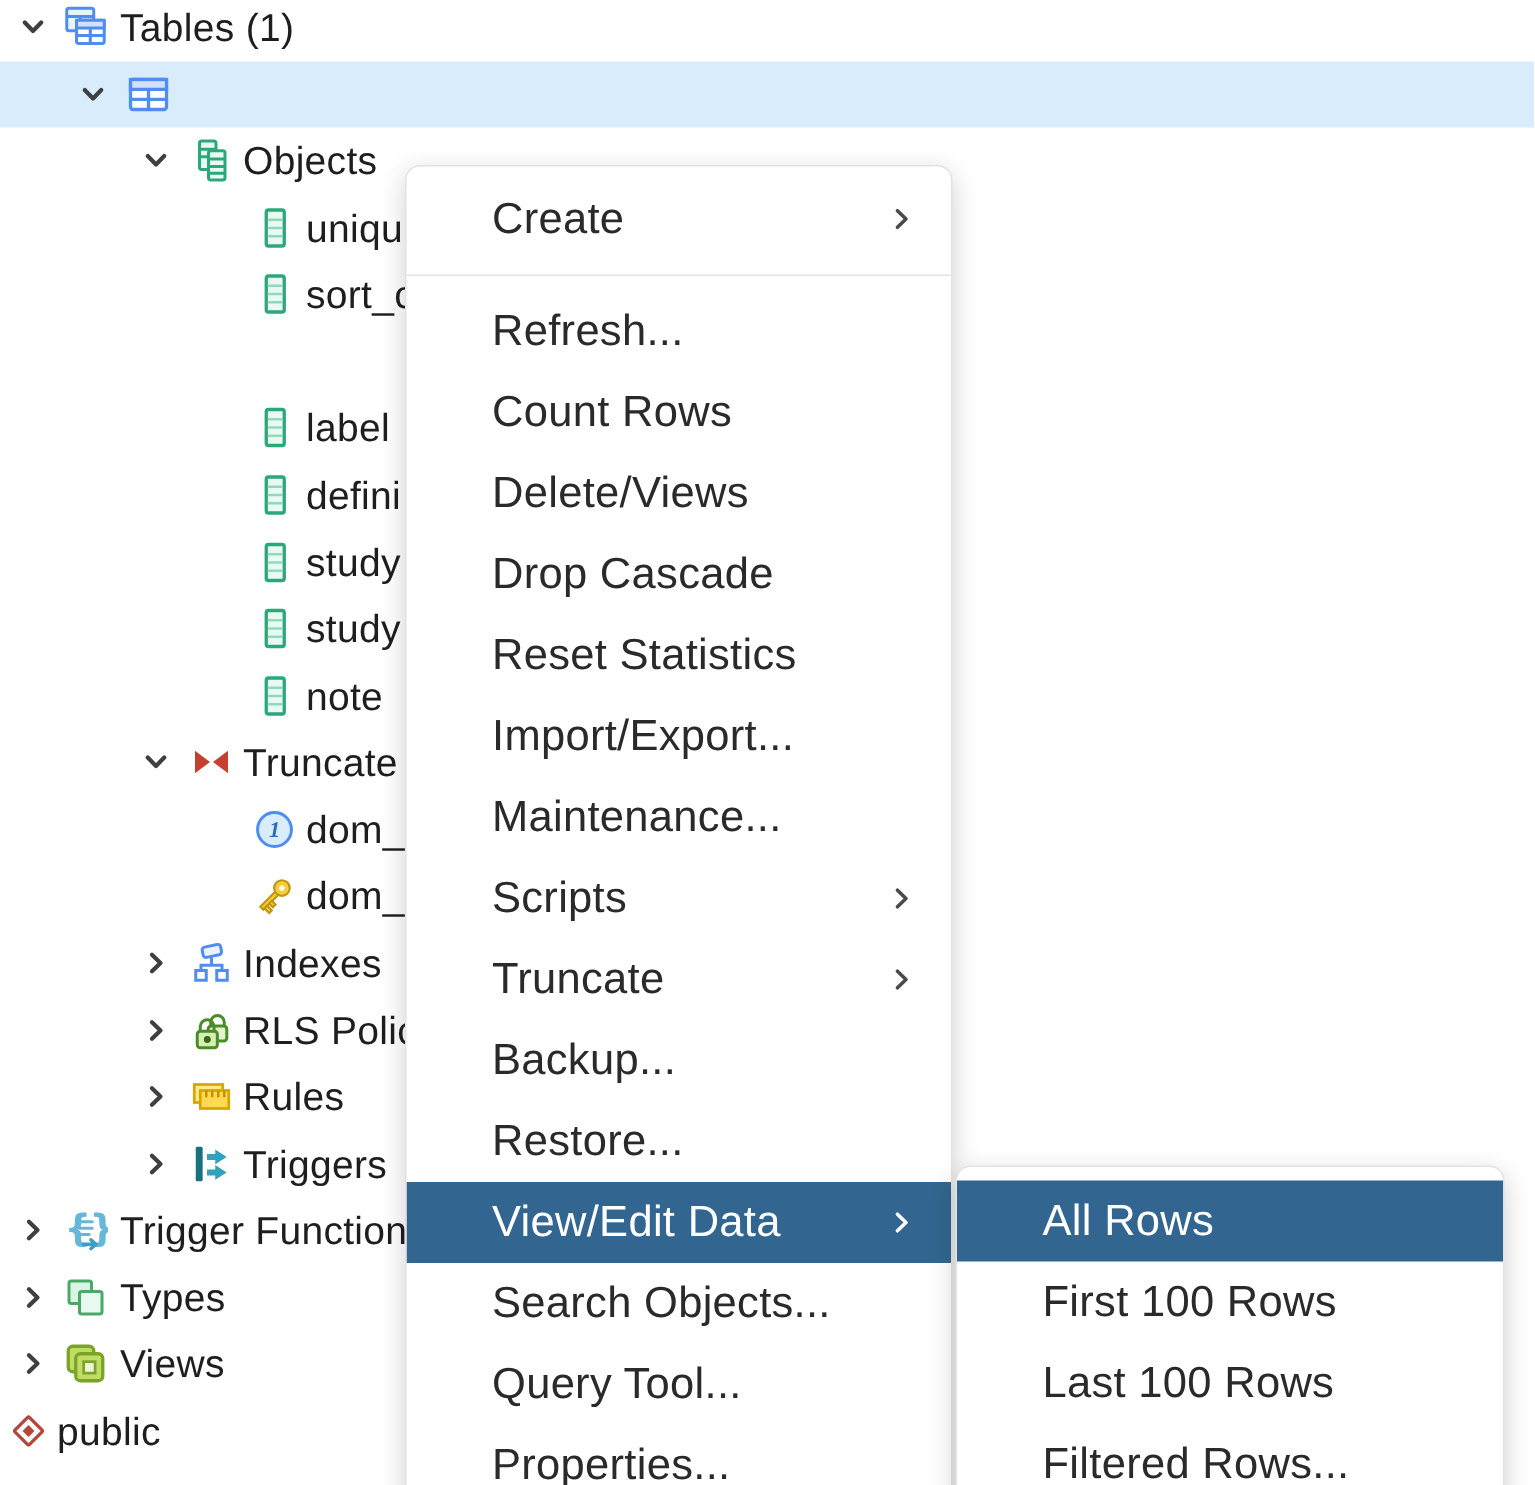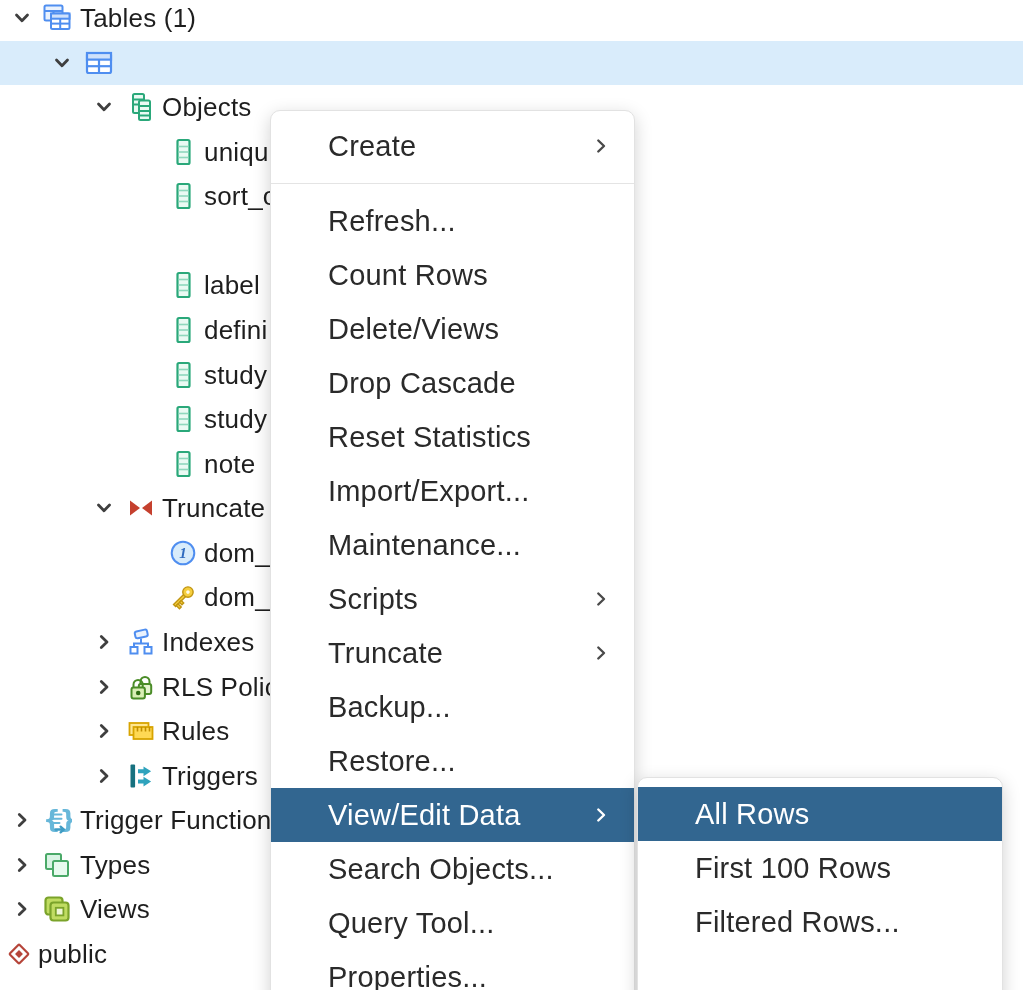--- a/index.html
+++ b/index.html
@@ -425,16 +425,19 @@
       </div>
     </div>
   <div id="submenu" class="menu">
       <div class="menu-item hl">
         <span>All Rows</span>
       </div>
       <div class="menu-item">
         <span>First 100 Rows</span>
       </div>
       <div class="menu-item">
+        <span>Last 100 Rows</span>
+      </div>
+      <div class="menu-item">
         <span>Filtered Rows...</span>
       </div>
     </div>
 </div>
 
 </body></html>

